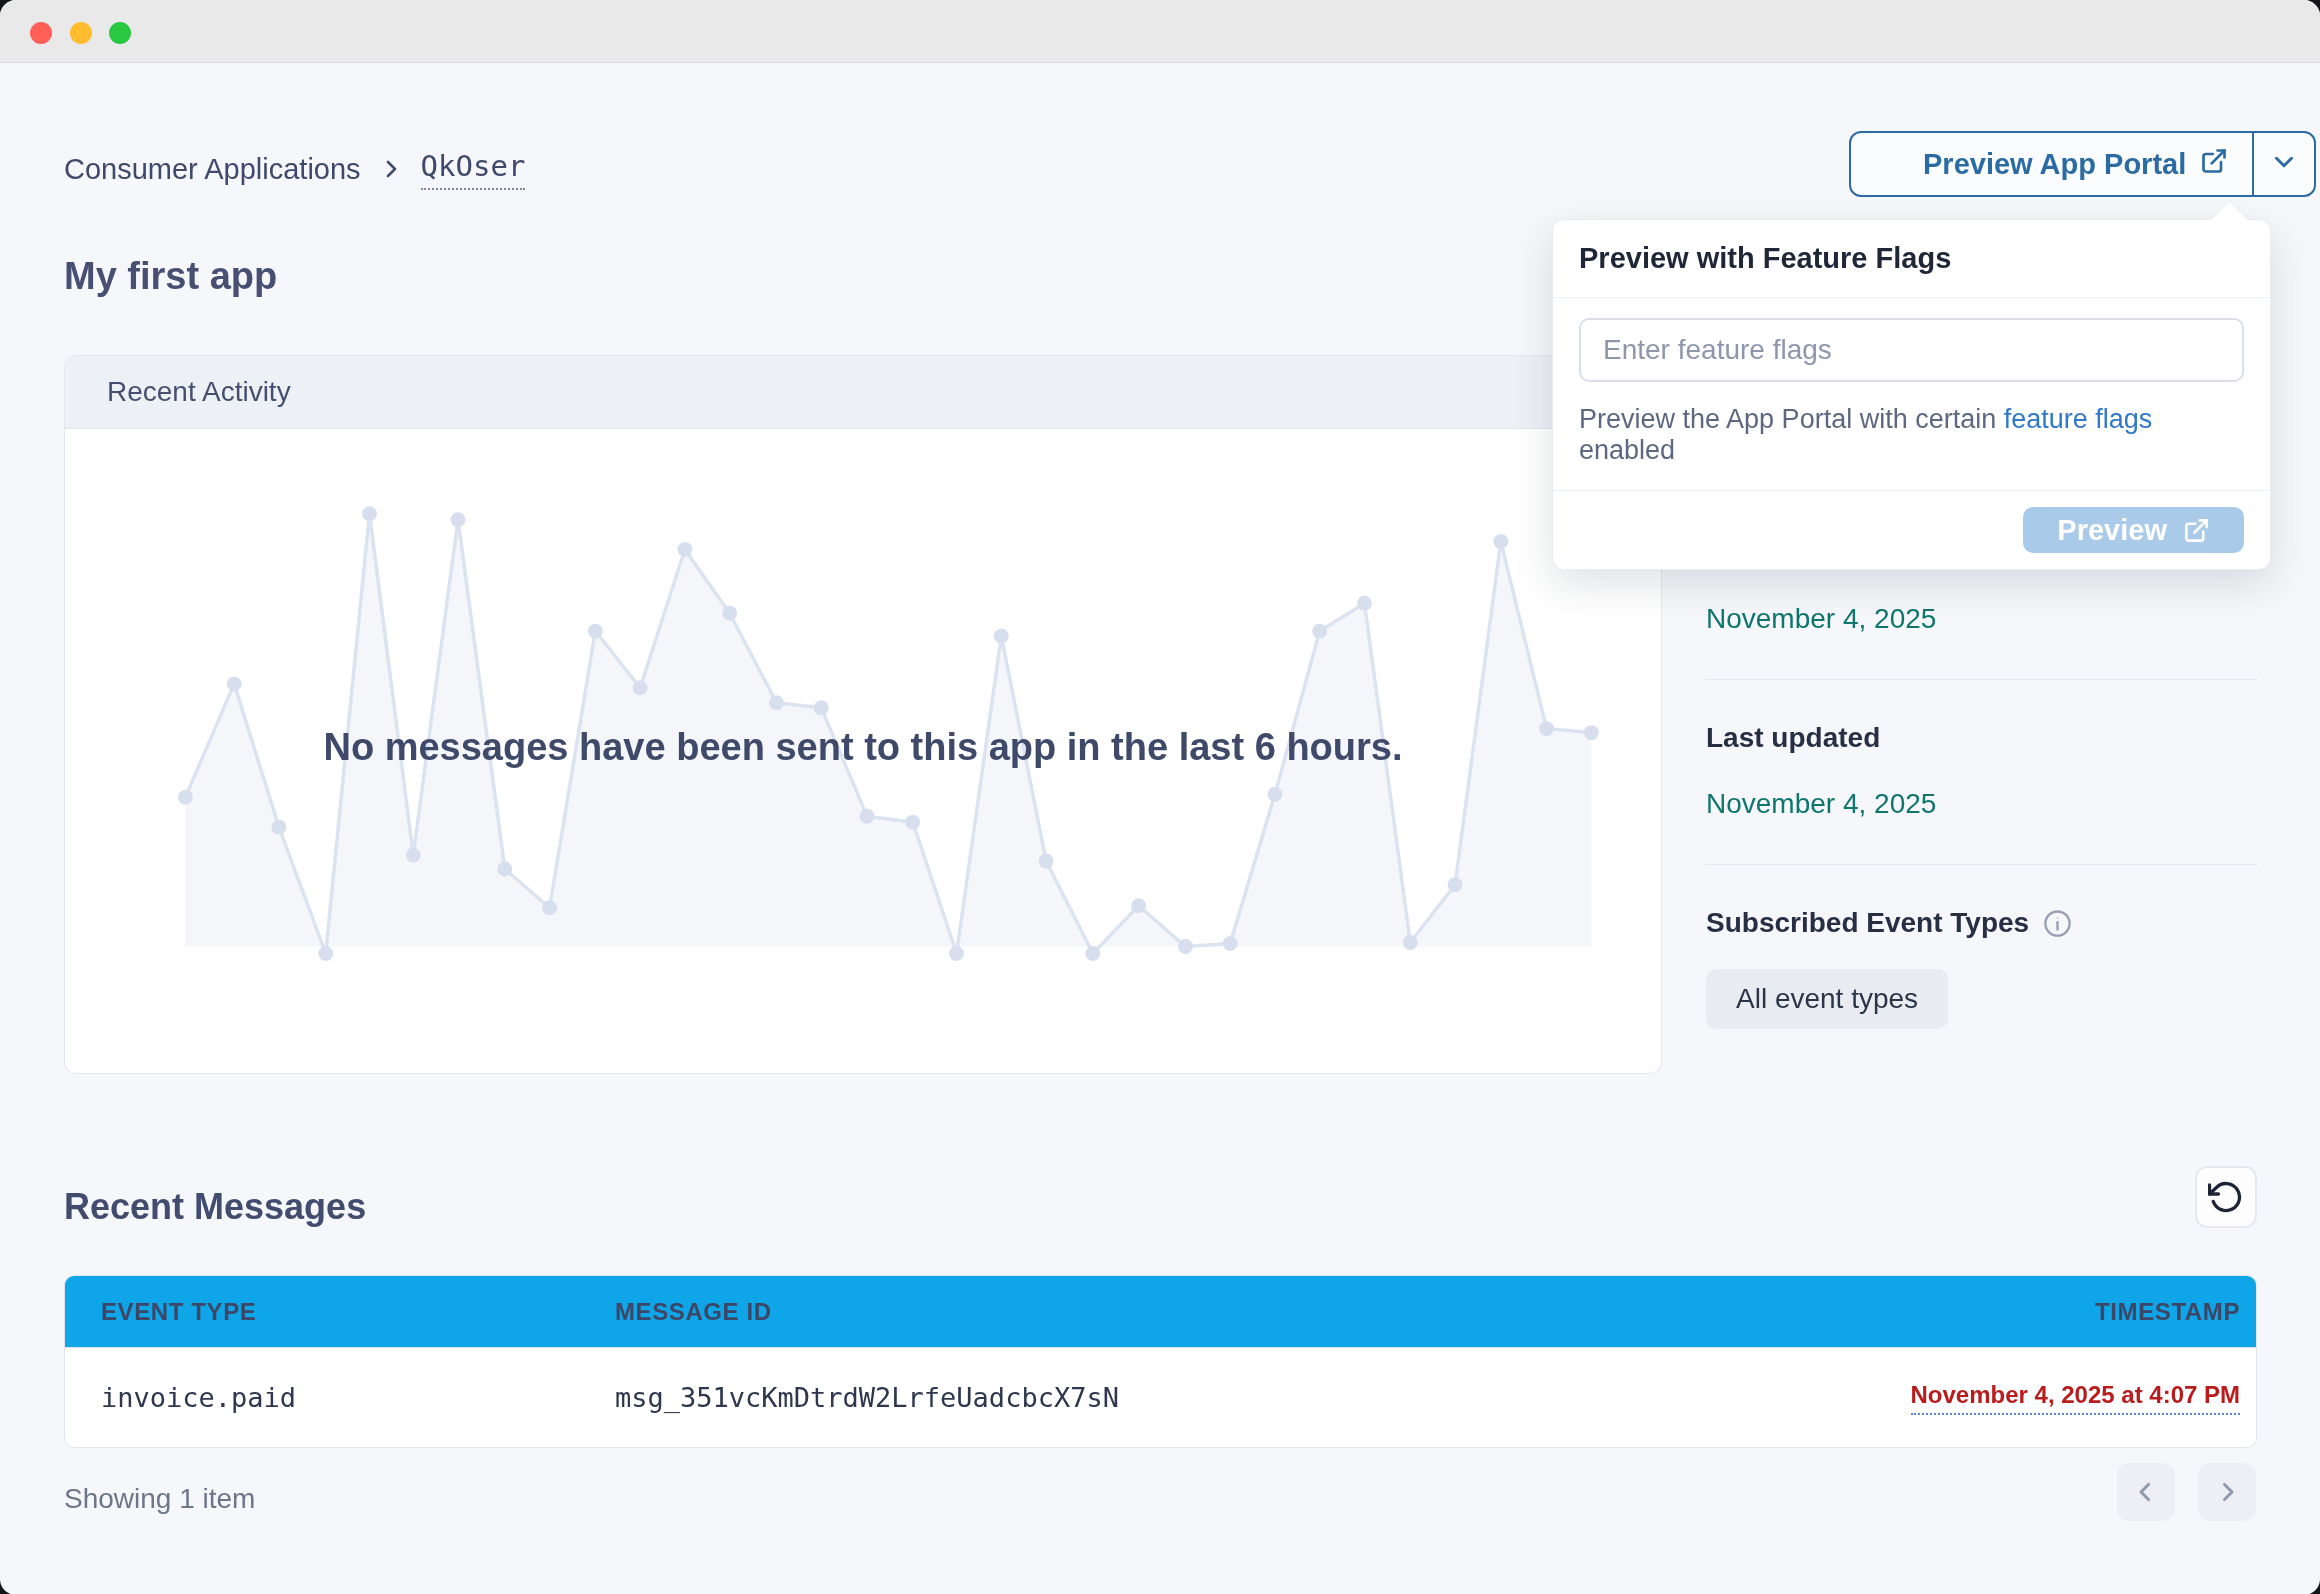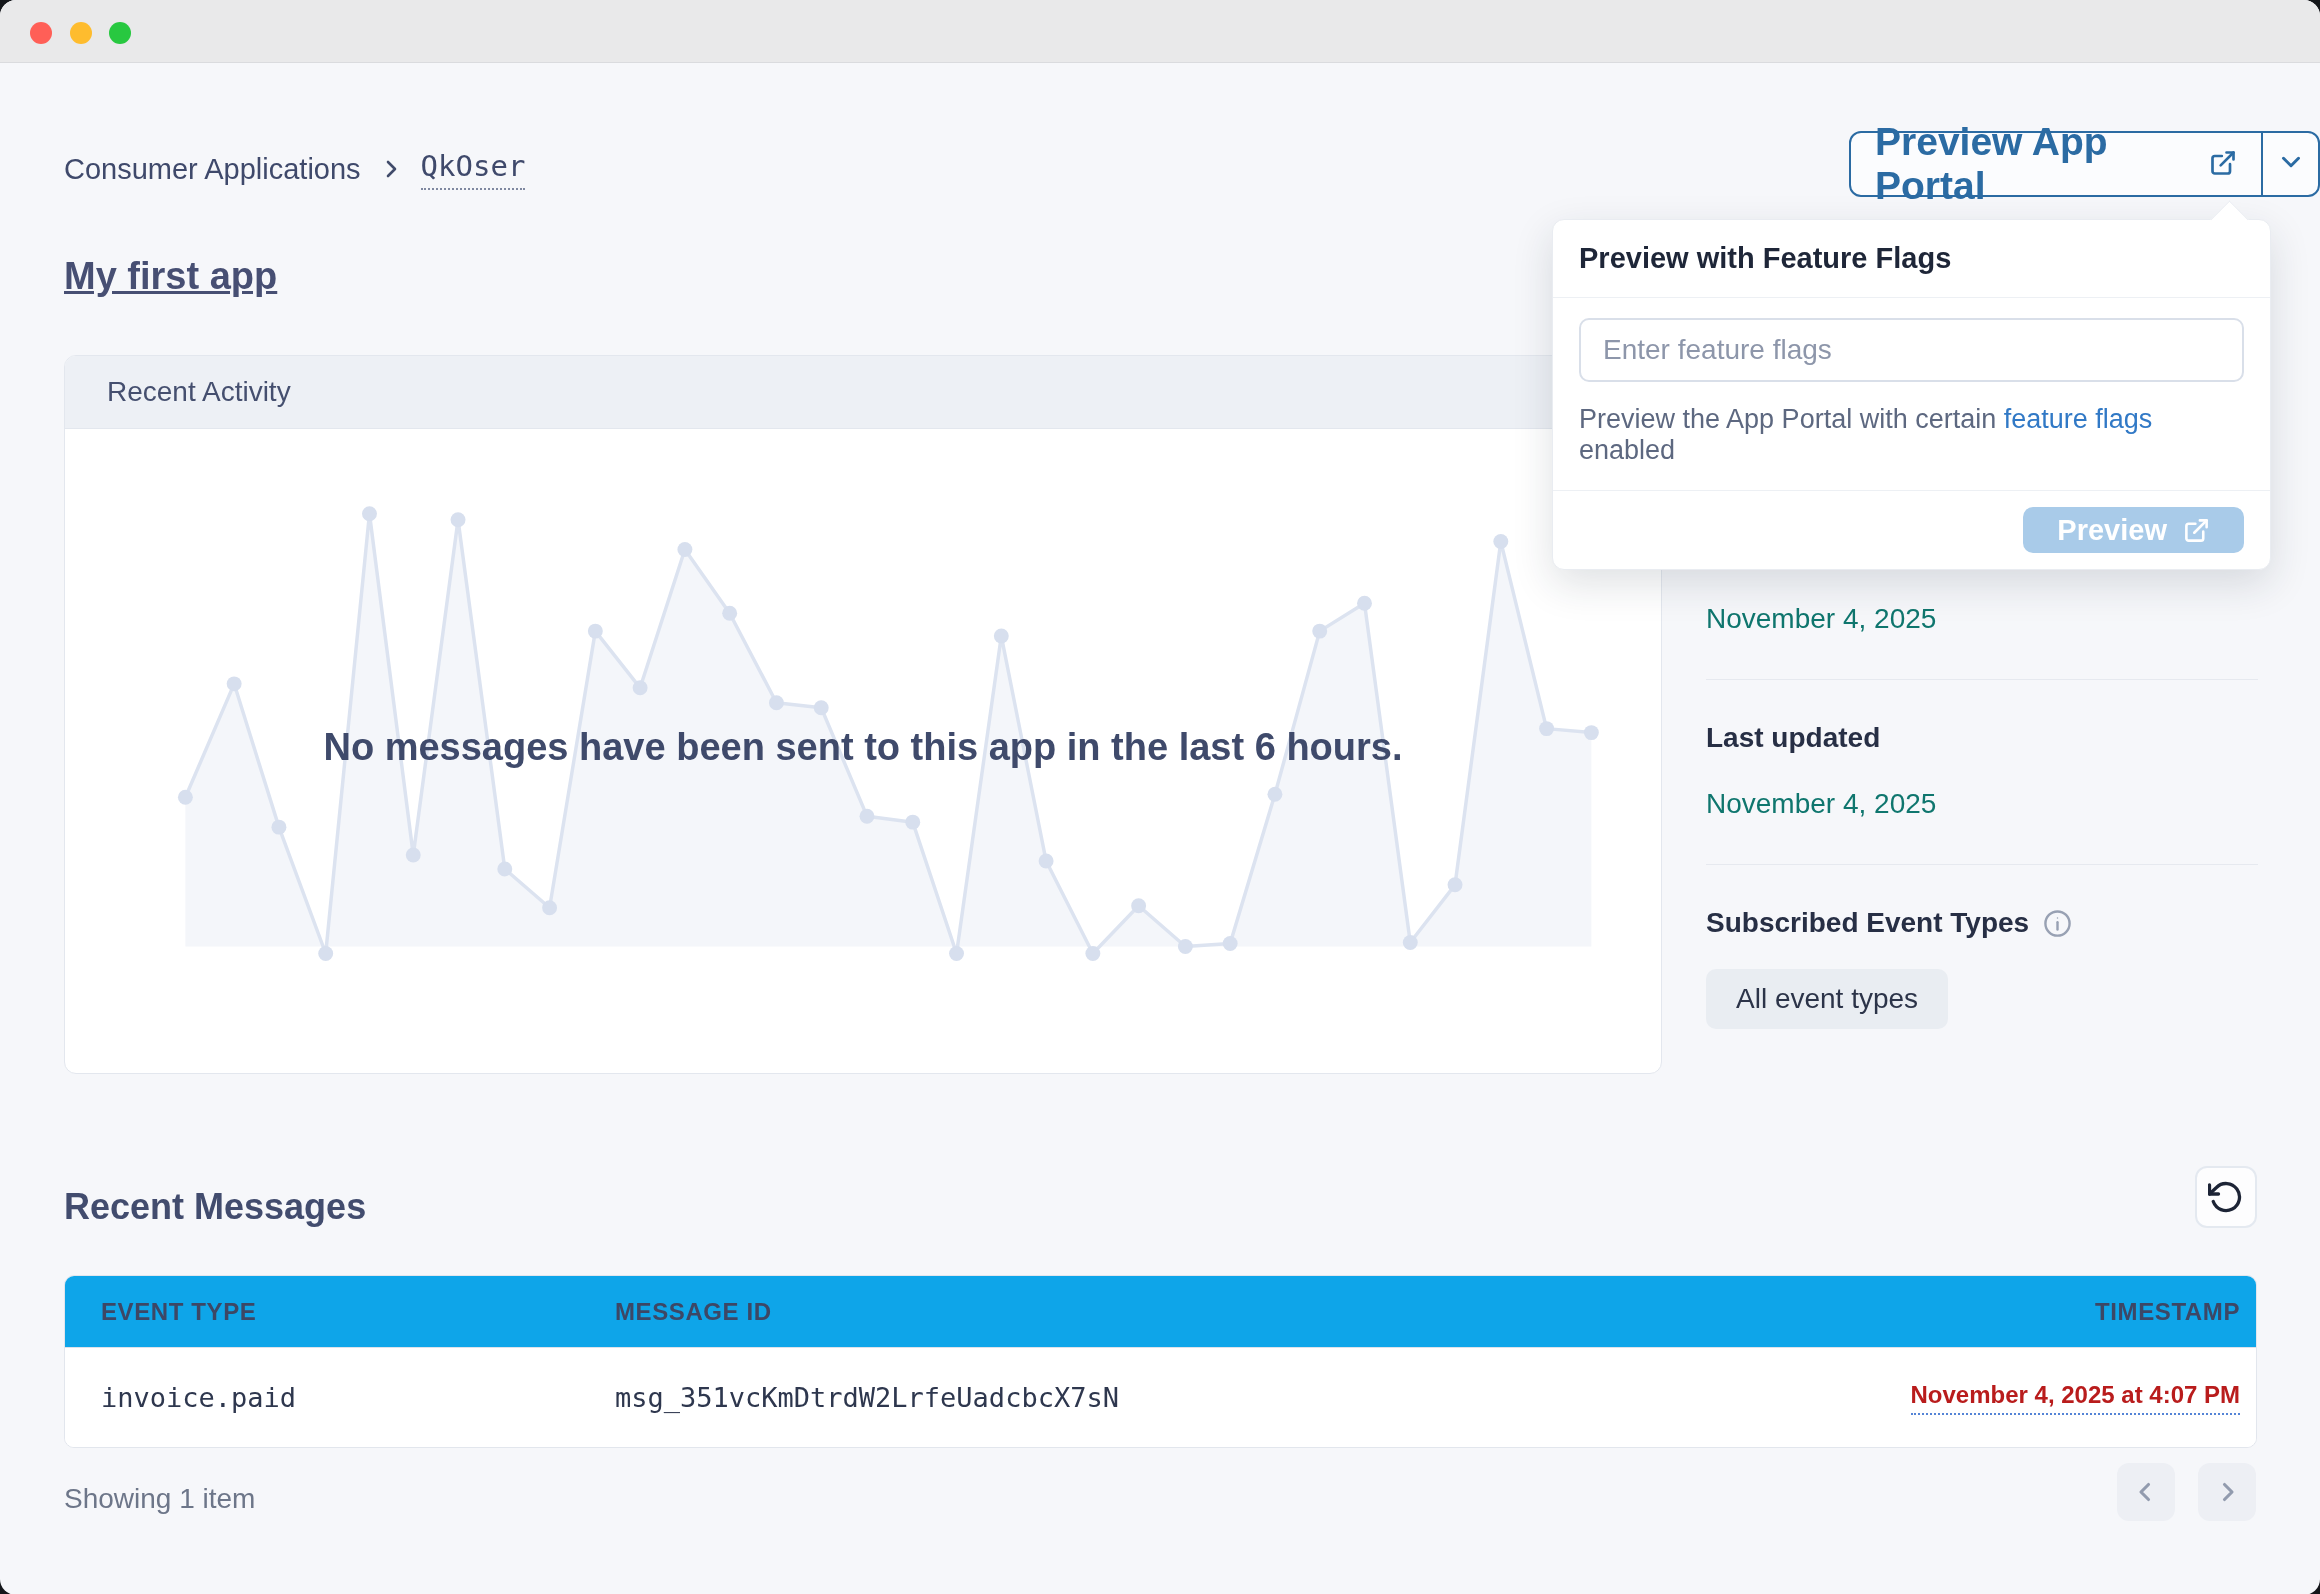--- a/index.html
+++ b/index.html
@@ -10,25 +10,25 @@
   .light{position:absolute;top:22px;width:22px;height:22px;border-radius:50%;}
   .light.red{left:30px;background:#ff5f57;}
   .light.yellow{left:70px;background:#febc2e;}
   .light.green{left:109px;background:#28c840;}
   
   .breadcrumb{position:absolute;left:64px;top:145px;height:48px;display:flex;align-items:center;gap:18px;color:#3f496b;font-size:29px;text-align:center;}
   .crumb-current{font-family:"DejaVu Sans Mono","Liberation Mono",monospace;font-size:29px;color:#3f496b;border-bottom:2px dotted #7f88a0;padding-bottom:5px;}
   .crumb-sep{display:flex;align-items:center;}
   
   .split-btn{position:absolute;left:1849px;top:131px;height:66px;display:flex;align-items:stretch;border:2px solid #2b6ba3;border-radius:12px;background:#fbfcfe;box-sizing:border-box;cursor:pointer;}
-  .split-main{display:flex;align-items:center;gap:14px;padding:0 24px;color:#2b6ba3;font-size:39px;font-weight:700;}
+  .split-main{display:flex;align-items:center;gap:14px;padding:0 24px;color:#2b6ba3;font-size:29px;font-weight:700;margin-left:48px;}
   .split-divider{width:2px;background:#2b6ba3;}
   .split-caret{width:60px;display:flex;align-items:center;justify-content:center;}
   
-  .page-title{position:absolute;left:64px;top:255px;font-size:38px;font-weight:700;color:#474f73;text-decoration:underline;}
+  .page-title{position:absolute;left:64px;top:255px;font-size:38px;font-weight:700;color:#474f73;}
   
   .card{position:absolute;left:64px;top:355px;width:1598px;height:719px;background:#ffffff;border:1px solid #e3e7ee;border-radius:12px;box-sizing:border-box;overflow:hidden;}
   .card-header{height:73px;background:#edf0f5;border-bottom:1px solid #e3e7ee;display:flex;align-items:center;padding-left:42px;box-sizing:border-box;font-size:28px;color:#454f6f;}
   .card-body{position:relative;height:646px;}
   .card-body svg{position:absolute;left:0;top:0;}
   .empty-msg{position:absolute;left:0;top:297px;width:100%;text-align:center;font-size:38px;font-weight:700;color:#3f4a6b;}
   
   .details{position:absolute;left:1706px;top:537px;width:552px;}
   .det-label{font-size:28px;font-weight:600;color:#272f45;display:flex;align-items:center;gap:14px;}
   .det-value{font-size:28px;color:#0f766e;margin-top:34px;}

